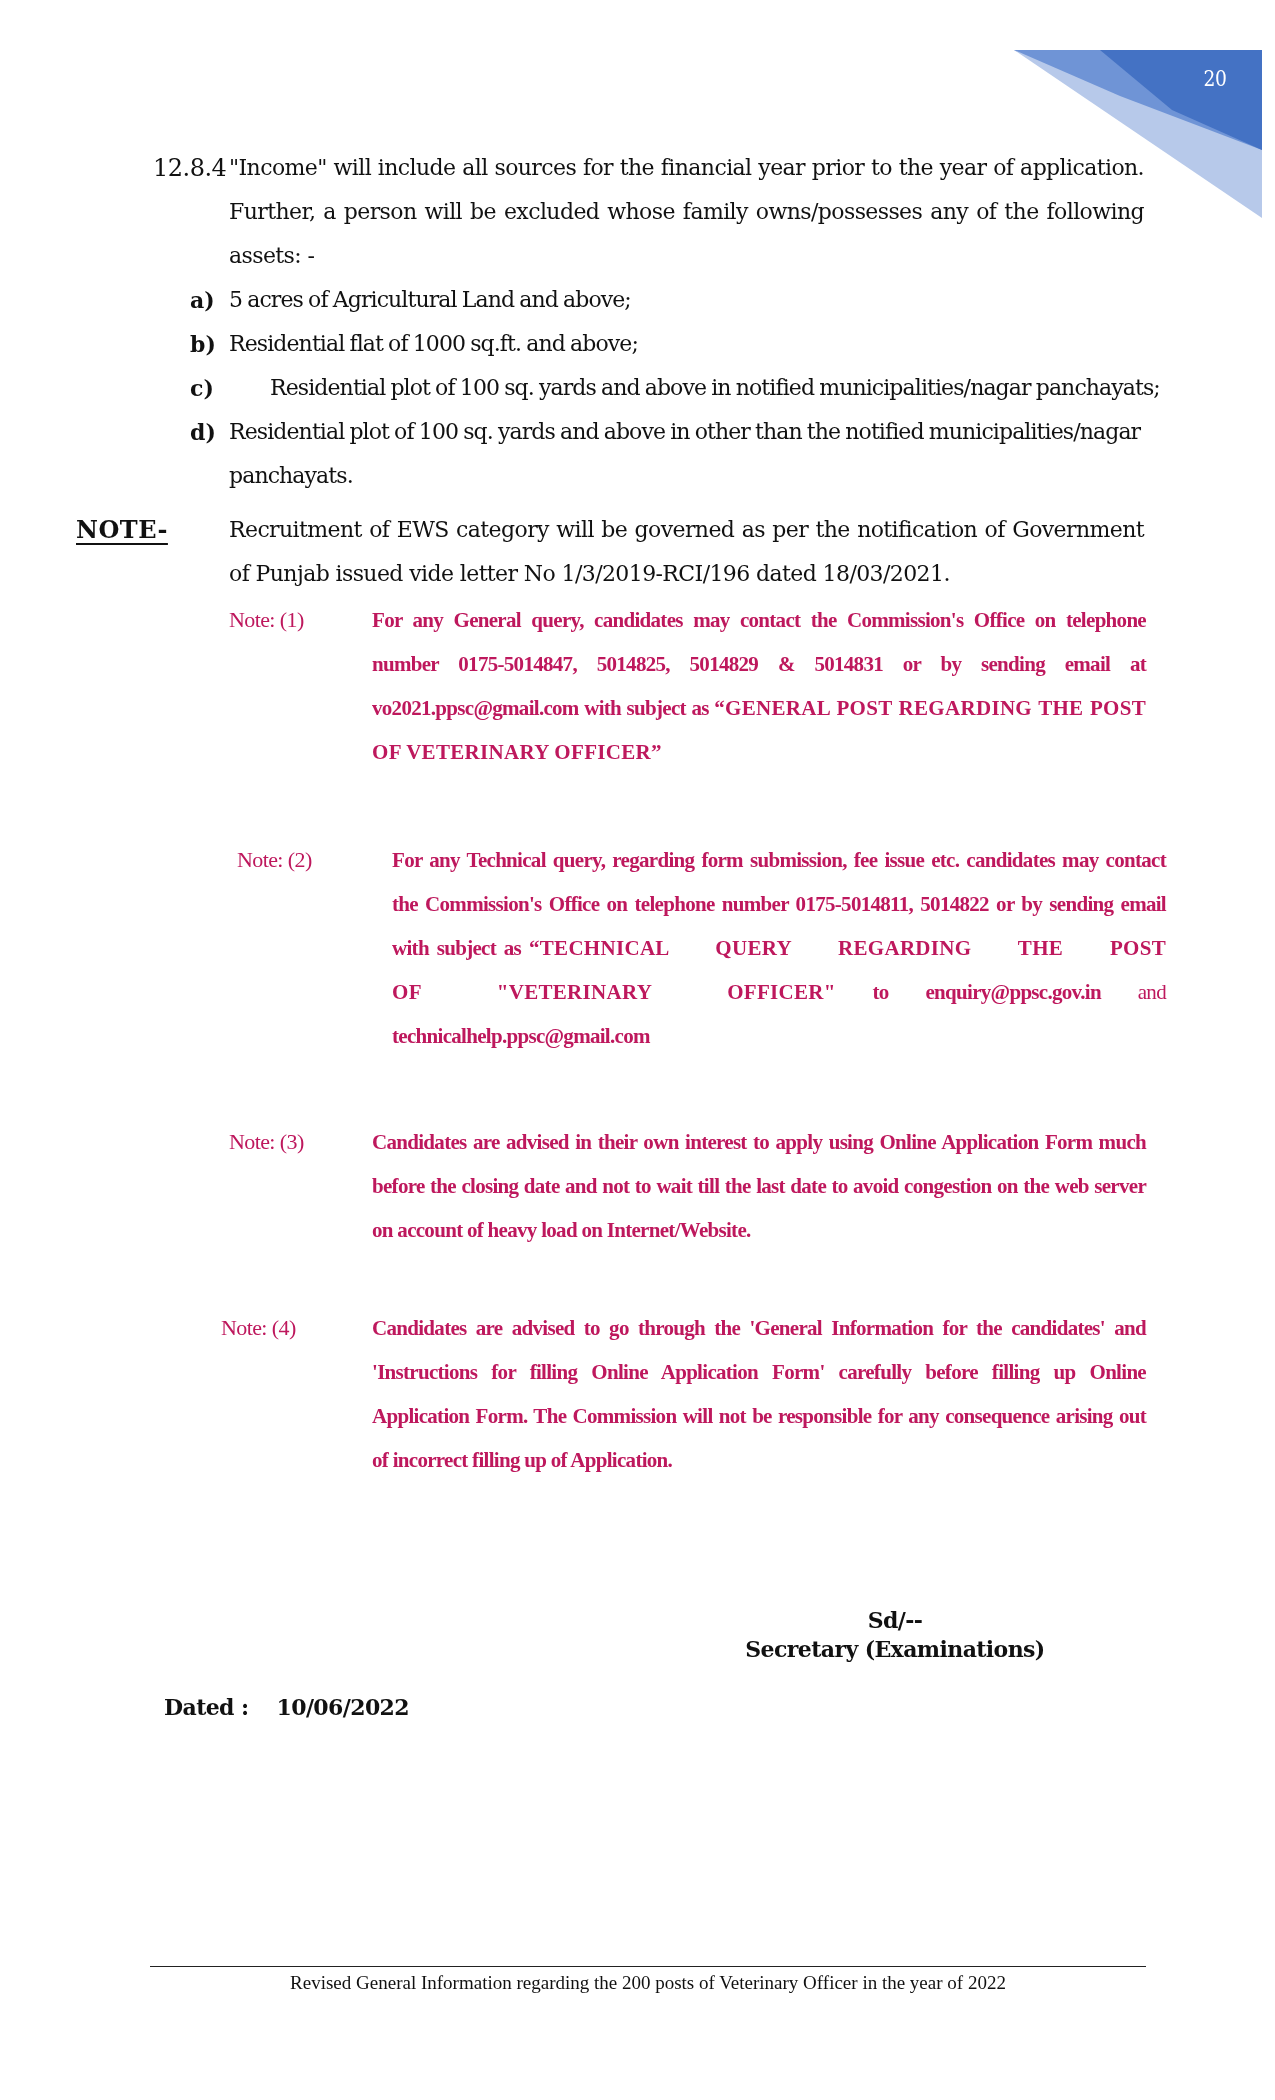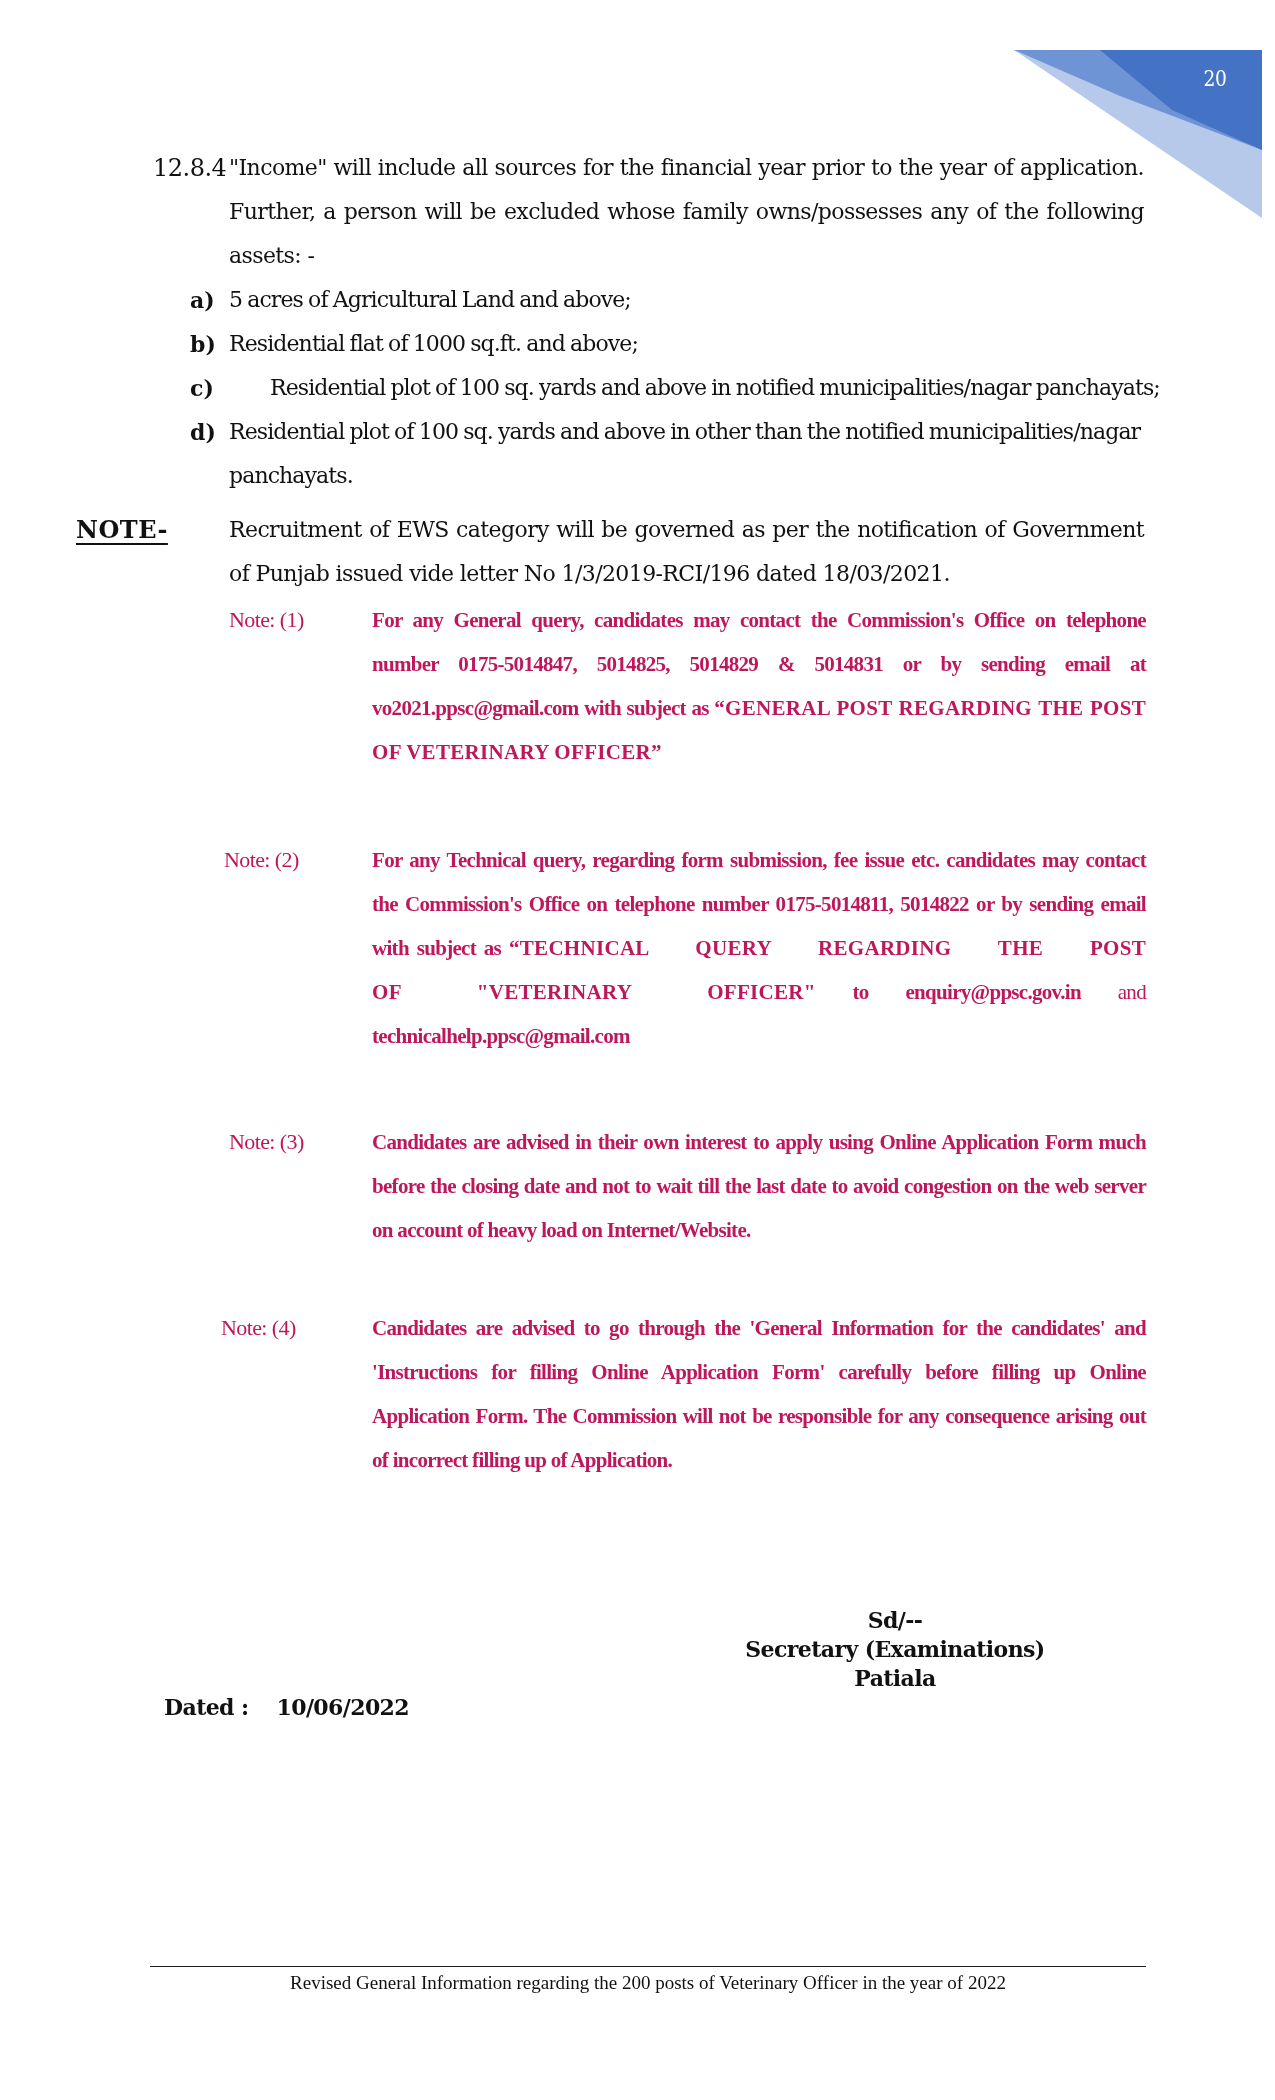--- a/index.html
+++ b/index.html
@@ -161,40 +161,39 @@
 
 <div class="note-heading">NOTE-</div>
 <div class="para-text" style="left:229px; top:508px; width:915px;">Recruitment of EWS category will be governed as per the notification of Government of Punjab issued vide letter No 1/3/2019-RCI/196 dated 18/03/2021.</div>
 
 <div class="note-label red" style="left:229px; top:598px;">Note: (1)</div>
 <div class="note-text red" style="top:598px;">
   <span>For any General query, candidates may contact the Commission's Office on telephone number 0175-5014847, 5014825, 5014829 &amp; 5014831 or by sending email at vo2021.ppsc@gmail.com with subject as</span>
   <span class="caps">“GENERAL POST REGARDING THE POST OF VETERINARY OFFICER”</span>
 </div>
 
-<div class="note-label red" style="left:224px; top:838px;text-align:center;">Note: (2)</div>
-<div class="note-text red" style="top:838px;">
+<div class="note-label red" style="left:237px; top:838px;text-align:center;">Note: (2)</div>
+<div class="note-text red" style="top:838px;margin-left:20px;">
   <span>For any Technical query, regarding form submission, fee issue etc. candidates may contact the Commission's Office on telephone number 0175-5014811, 5014822 or by sending email with subject as</span>
   <span class="caps" style="word-spacing:38px;">“TECHNICAL QUERY REGARDING THE POST OF "VETERINARY OFFICER"</span>
   <span>to</span>
   <span>enquiry@ppsc.gov.in</span>
   <span class="normal">and</span>
   <span>technicalhelp.ppsc@gmail.com</span>
 </div>
 
 <div class="note-label red" style="left:229px; top:1120px;">Note: (3)</div>
 <div class="note-text red" style="top:1120px;">Candidates are advised in their own interest to apply using Online Application Form much before the closing date and not to wait till the last date to avoid congestion on the web server on account of heavy load on Internet/Website.</div>
 
 <div class="note-label red" style="left:221px; top:1306px;">Note: (4)</div>
 <div class="note-text red" style="top:1306px;">Candidates are advised to go through the 'General Information for the candidates' and 'Instructions for filling Online Application Form' carefully before filling up Online Application Form. The Commission will not be responsible for any consequence arising out of incorrect filling up of Application.</div>
 
 <div class="sig">
   <div>Sd/--</div>
   <div>Secretary (Examinations)</div>
-  <div>Patiala</div>
 </div>
 
 <div class="dated">
   <span>Dated :</span><span class="value">10/06/2022</span>
 </div>
 
 <div class="footer-rule"></div>
 <div class="footer-text">Revised General Information regarding the 200 posts of Veterinary Officer in the year of 2022</div>
 
 </body></html>

